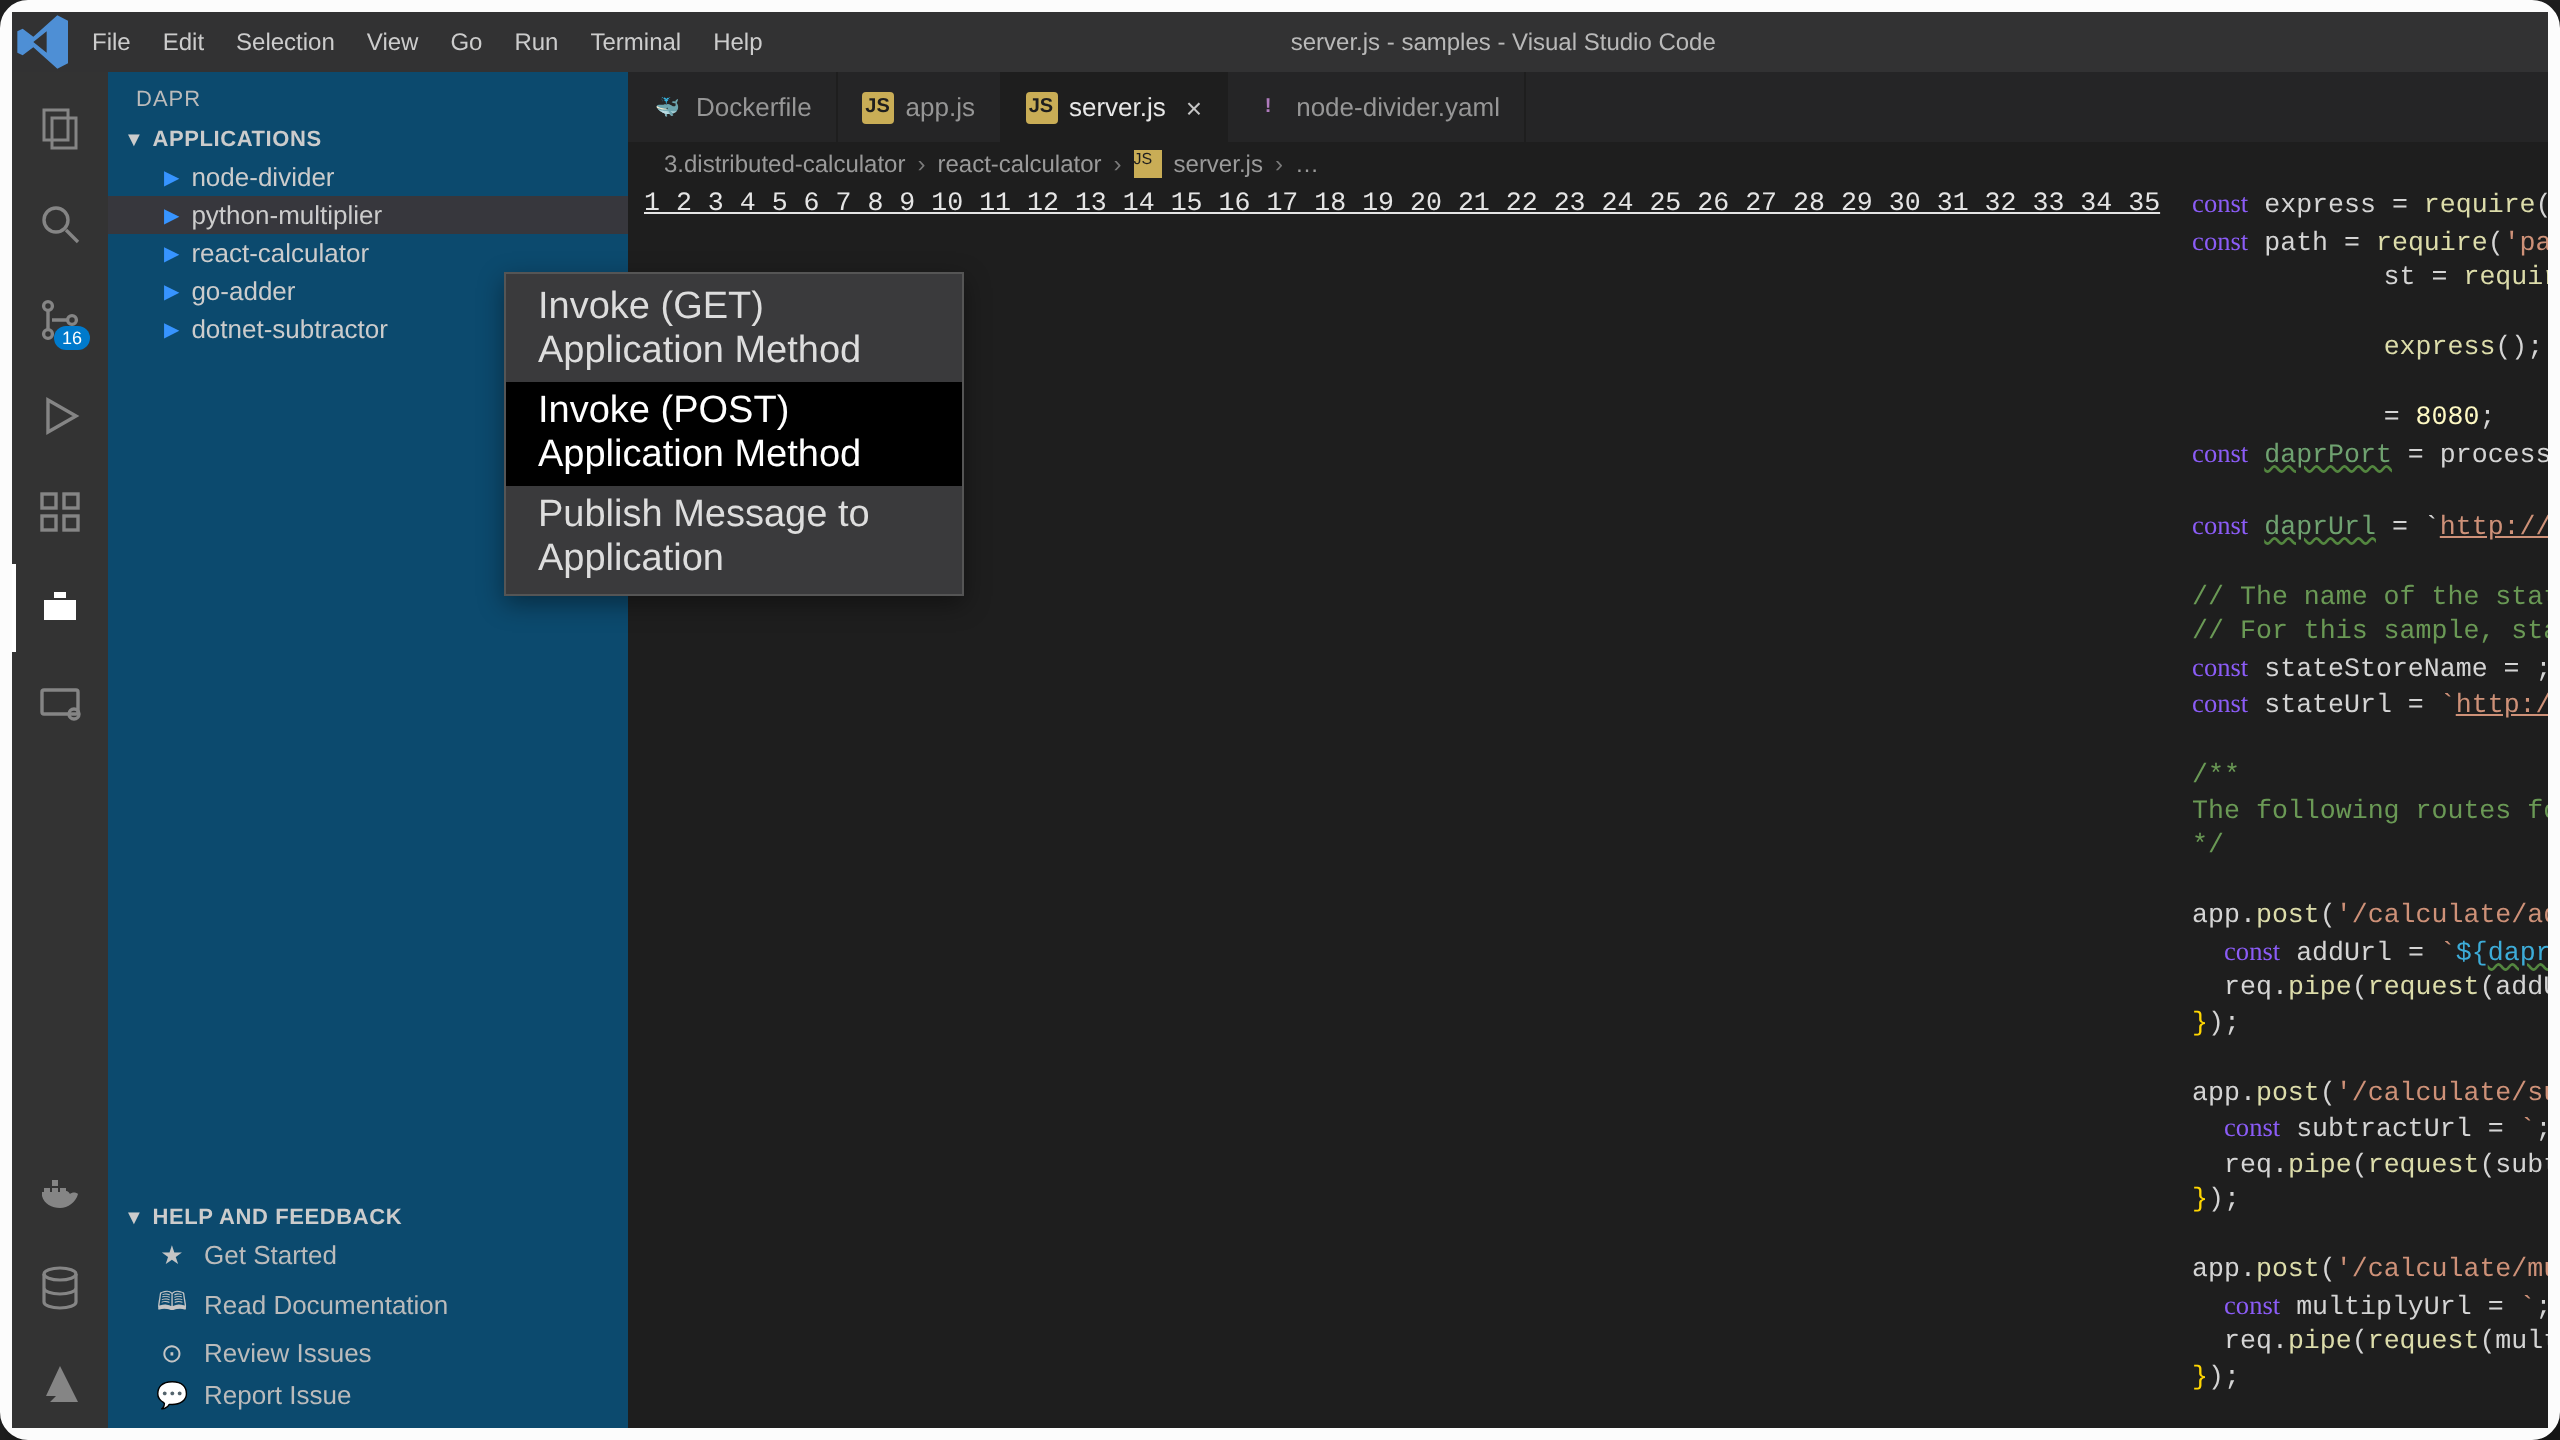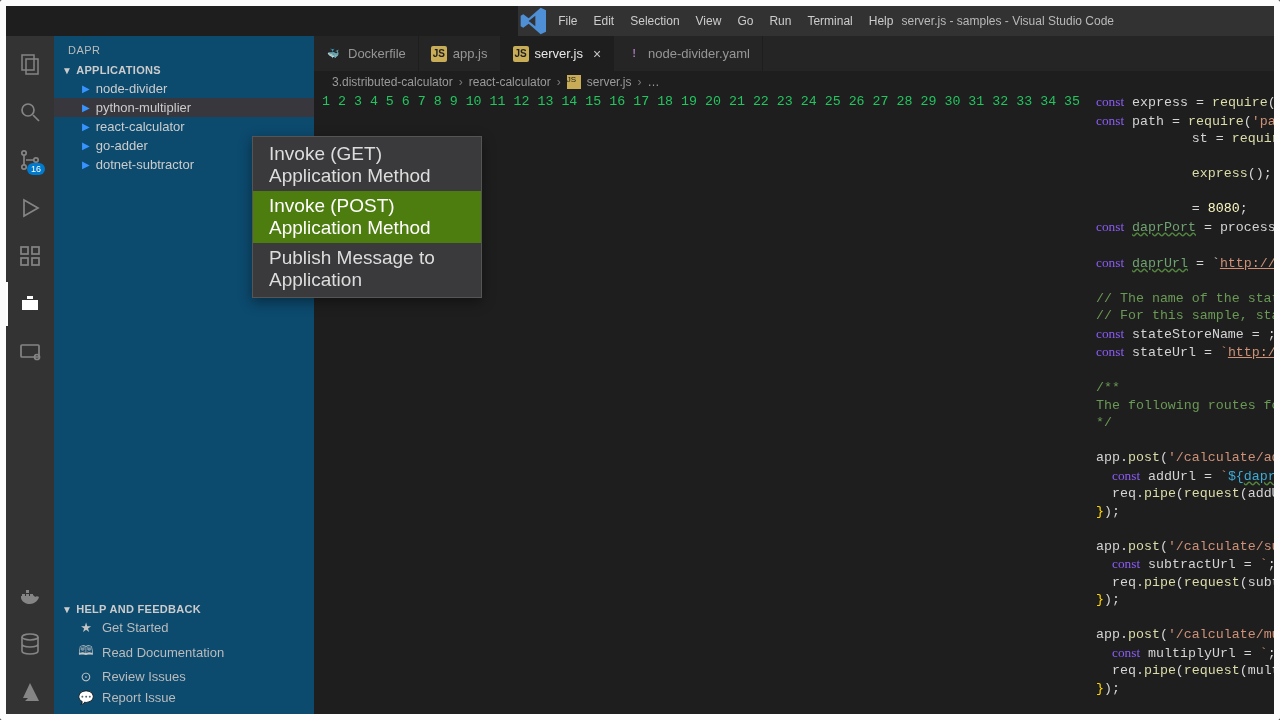--- a/index.html
+++ b/index.html
@@ -1,17 +1,17 @@
 <!DOCTYPE html>
 <html><head>
 <meta charset="utf-8">
 <style>
   * { margin:0; padding:0; box-sizing:border-box; }
   body { font-family:"Segoe UI", Arial, sans-serif; font-size:13px; background:#1e1e1e; color:#ccc; width:1280px; height:720px; overflow:hidden; }
-  .window { display:flex; flex-direction:column; height:100%; background:#1e1e1e; border:6px solid #fcfcfc; border-radius:2px; box-shadow:6px 8px 8px rgba(0,0,0,0.3);align-items:flex-end; }
+  .window { display:flex; flex-direction:column; height:100%; background:#1e1e1e; border:6px solid #fcfcfc; border-radius:14px; box-shadow:6px 8px 8px rgba(0,0,0,0.3); }
   
   .title-bar { height:30px; background:#323233; display:flex; align-items:center; color:#ccc; font-size:12px; }
   .title-bar .logo { width:32px; display:flex; justify-content:center; align-items:center; color:#4e8fd5; }
   .menu { display:flex; }
   .menu-item { padding:0 8px; line-height:30px; cursor:default; }
   .title-text { flex:1; text-align:center; padding-right:160px; color:#b9b9b9; }
   
   .main { flex:1; display:flex; overflow:hidden; }
   .activity { width:48px; background:#333333; display:flex; flex-direction:column; align-items:center; padding-top:6px; gap:4px; }
   .activity .act { width:48px; height:44px; display:flex; justify-content:center; align-items:center; color:#858585; position:relative; }
@@ -27,35 +27,35 @@
   .section-head .chev { font-size:10px; }
   .tree { padding:1px 0; }
   .tree-item { display:flex; align-items:center; gap:6px; padding:2px 8px 2px 28px; cursor:default; color:#ccc; }
   .tree-item.sel { background:#37373d; }
   .play { color:#3794ff; font-size:10px; }
   .help-block { margin-top:auto; padding-bottom:6px; }
   .help-item { display:flex; align-items:center; gap:8px; padding:3px 8px 3px 24px; cursor:default; }
   
   .ctx { position:absolute; left:252px; top:136px; background:#3a3a3c; border:1px solid #555; box-shadow:0 4px 12px rgba(0,0,0,.4); z-index:20; width:230px; padding:2px 0; }
   .ctx-item { padding:4px 16px; color:#ddd; font-size:19px; cursor:default; }
-  .ctx-item.sel { background:#4d7c0f; color:#fff; }
+  .ctx-item.sel { background:#000000; color:#fff; }
   
   .editor { flex:1; display:flex; flex-direction:column; background:#1e1e1e; overflow:hidden; }
   .tabs { display:flex; background:#252526; height:35px; align-items:stretch; }
   .tab { display:flex; align-items:center; gap:6px; padding:0 12px; color:#969696; font-size:13px; border-right:1px solid #1e1e1e; cursor:default; }
   .tab.active { background:#1e1e1e; color:#e8e8e8; }
   .tab .ticon { width:16px; height:16px; display:flex; align-items:center; justify-content:center; font-size:10px; font-weight:bold; border-radius:2px; }
   .ic-docker { color:#4e8fd5; }
   .ic-js { background:#c9ad56; color:#1e1e1e; }
   .ic-yaml { color:#b07bbd; }
   .close { color:#c5c5c5; font-size:14px; padding-left:4px; }
   .crumbs { padding:4px 18px; font-size:12px; color:#9a9a9a; display:flex; align-items:center; gap:6px; }
   .crumbs .sep { color:#7a7a7a; }
   .code { display:flex; flex:1; overflow:hidden; font-family:Consolas,"Courier New",monospace; font-size:13.3px; line-height:17.5px; }
-  .gutter { text-align:right; color:#22c55e; padding:0 16px 0 8px; user-select:none; }
+  .gutter { text-align:right; color:#e5e5e5; padding:0 16px 0 8px; user-select:none;text-decoration:underline; }
   .lines { flex:1; white-space:pre; color:#d4d4d4; overflow:hidden; }
   .kw { color:#8b5cf6;font-family:Liberation Serif, serif; }        
   .fn { color:#dcdcaa; }        
   .str { color:#ce9178; }       
   .war { color:#6fa270; text-decoration-line:underline; text-decoration-style:wavy; text-decoration-color:#53863f; } 
   .cm { color:#6a9955; }
   .lk { color:#ce9178; text-decoration:underline; }
   .num { color:#fef9c3;margin-top:26px; }
   .op { color:#d4d4d4; }
   .brace { color:#ffd602; }

